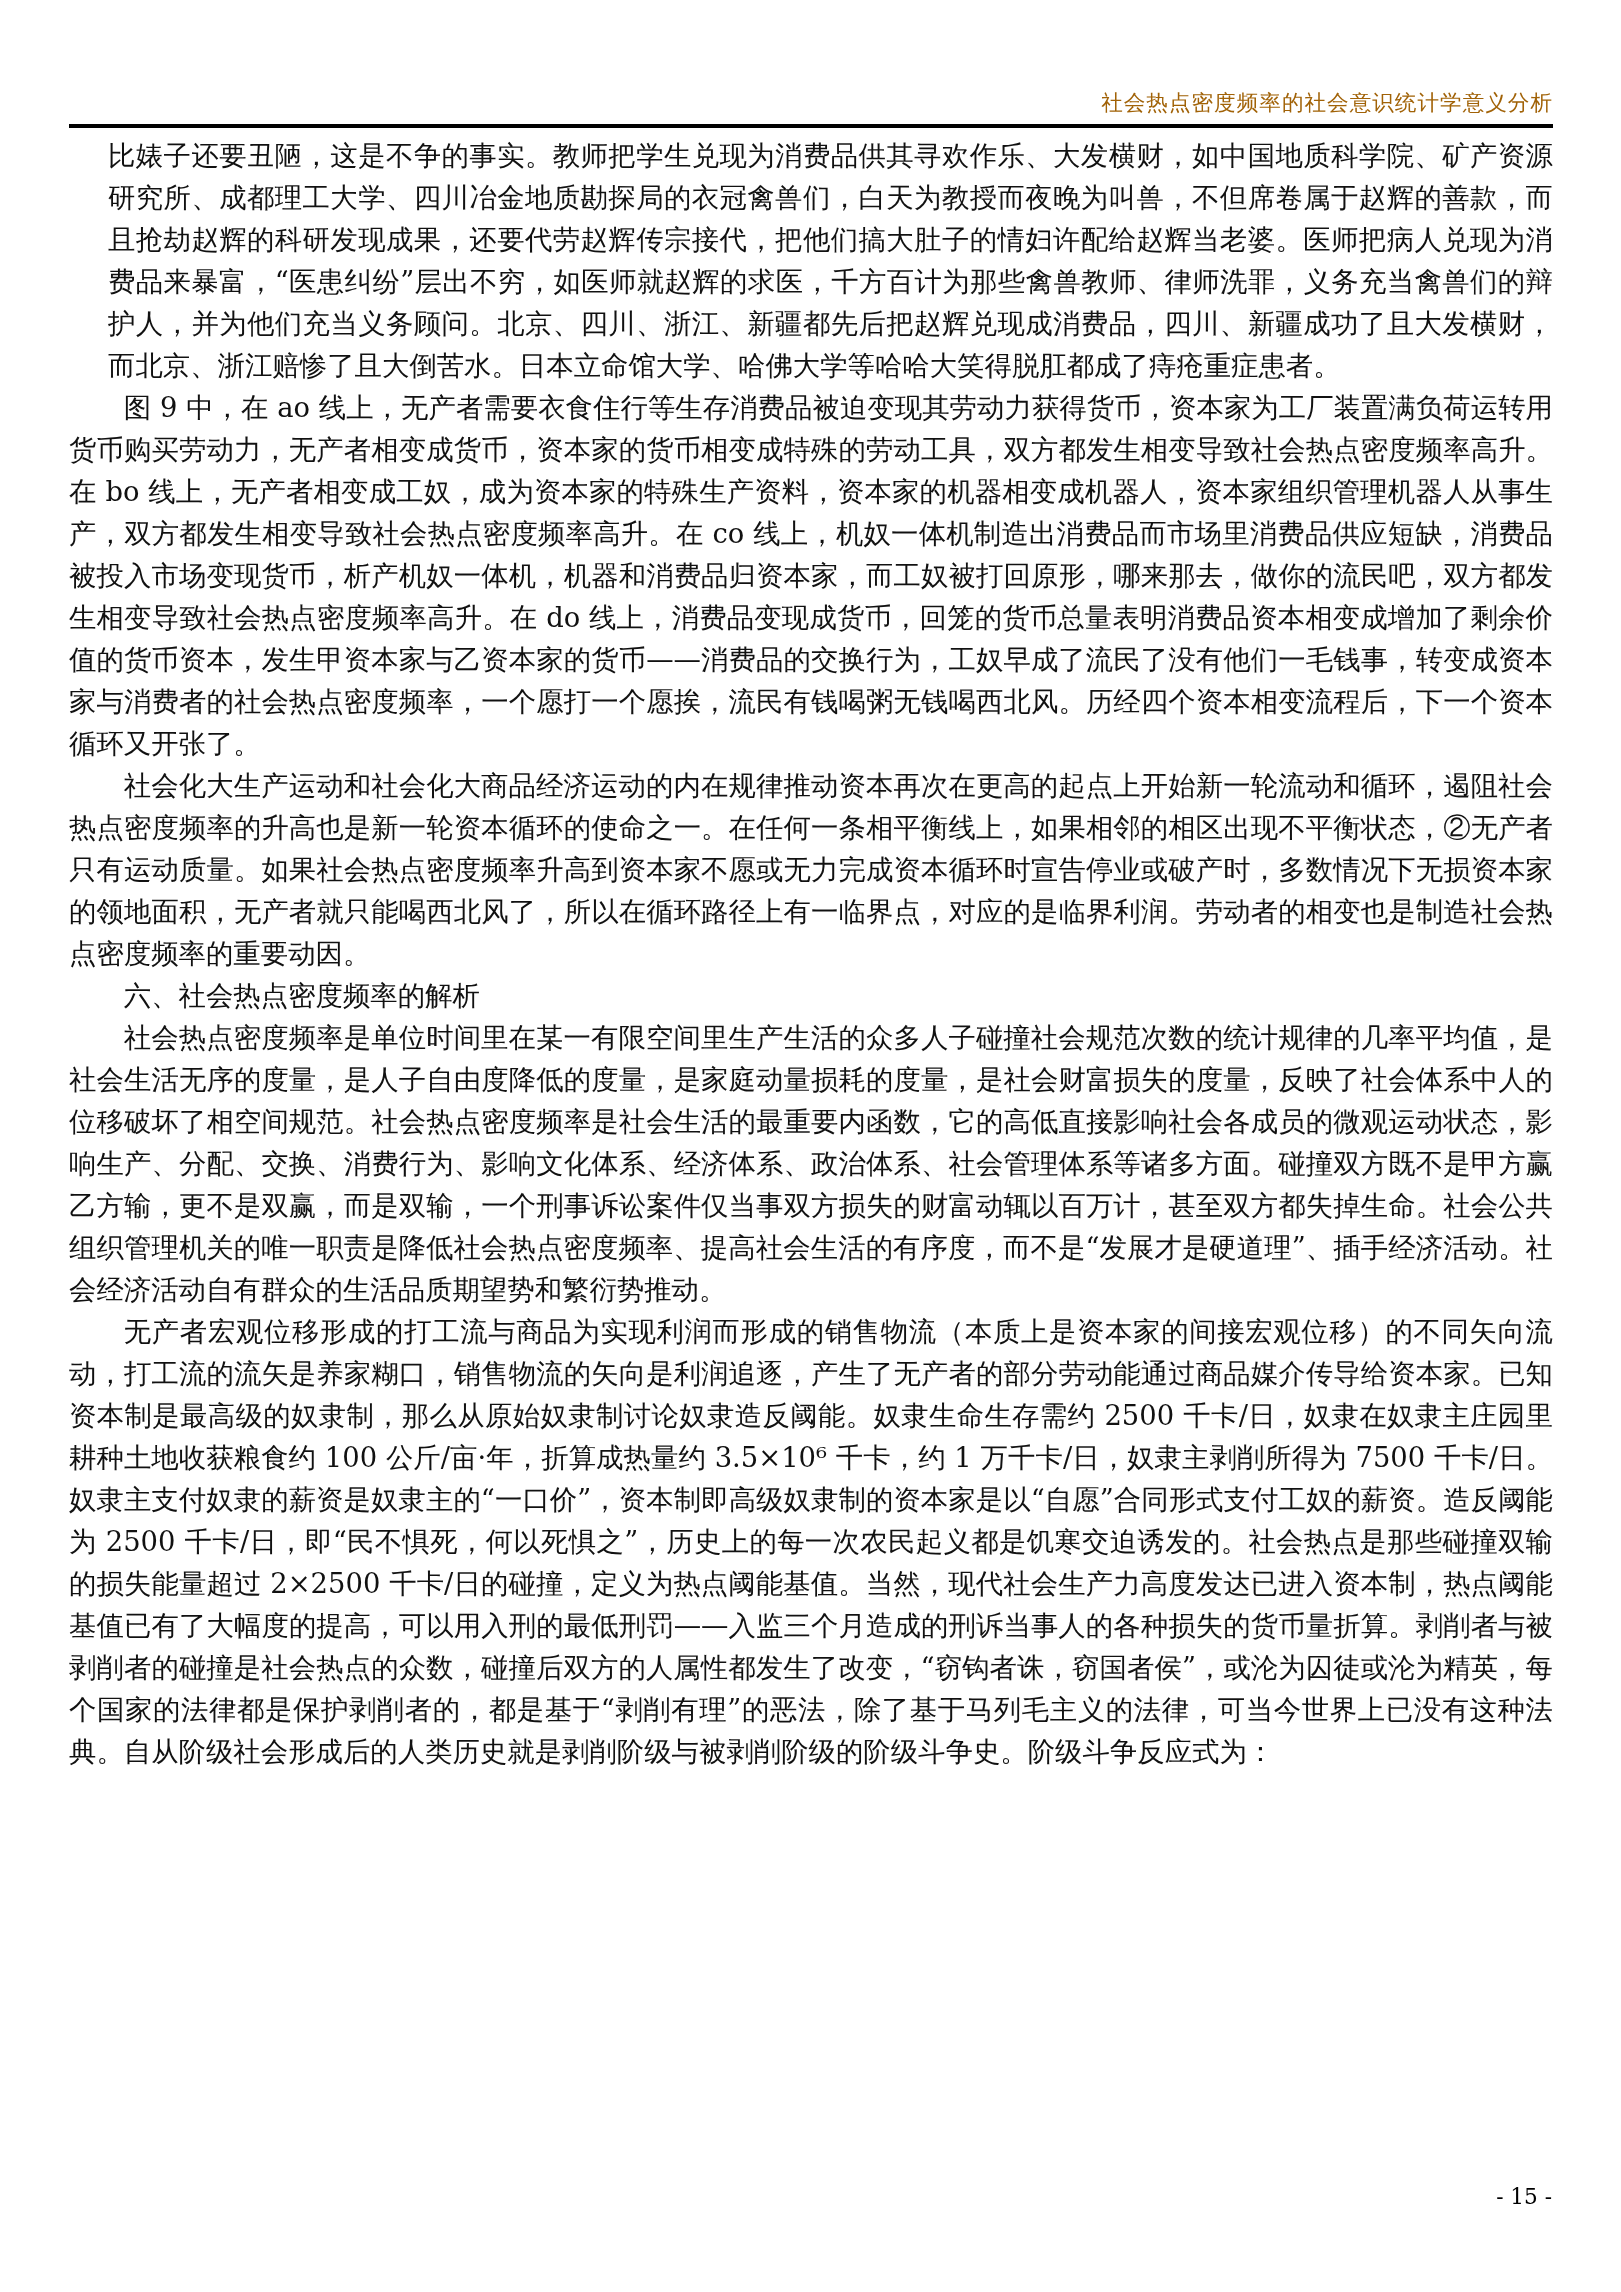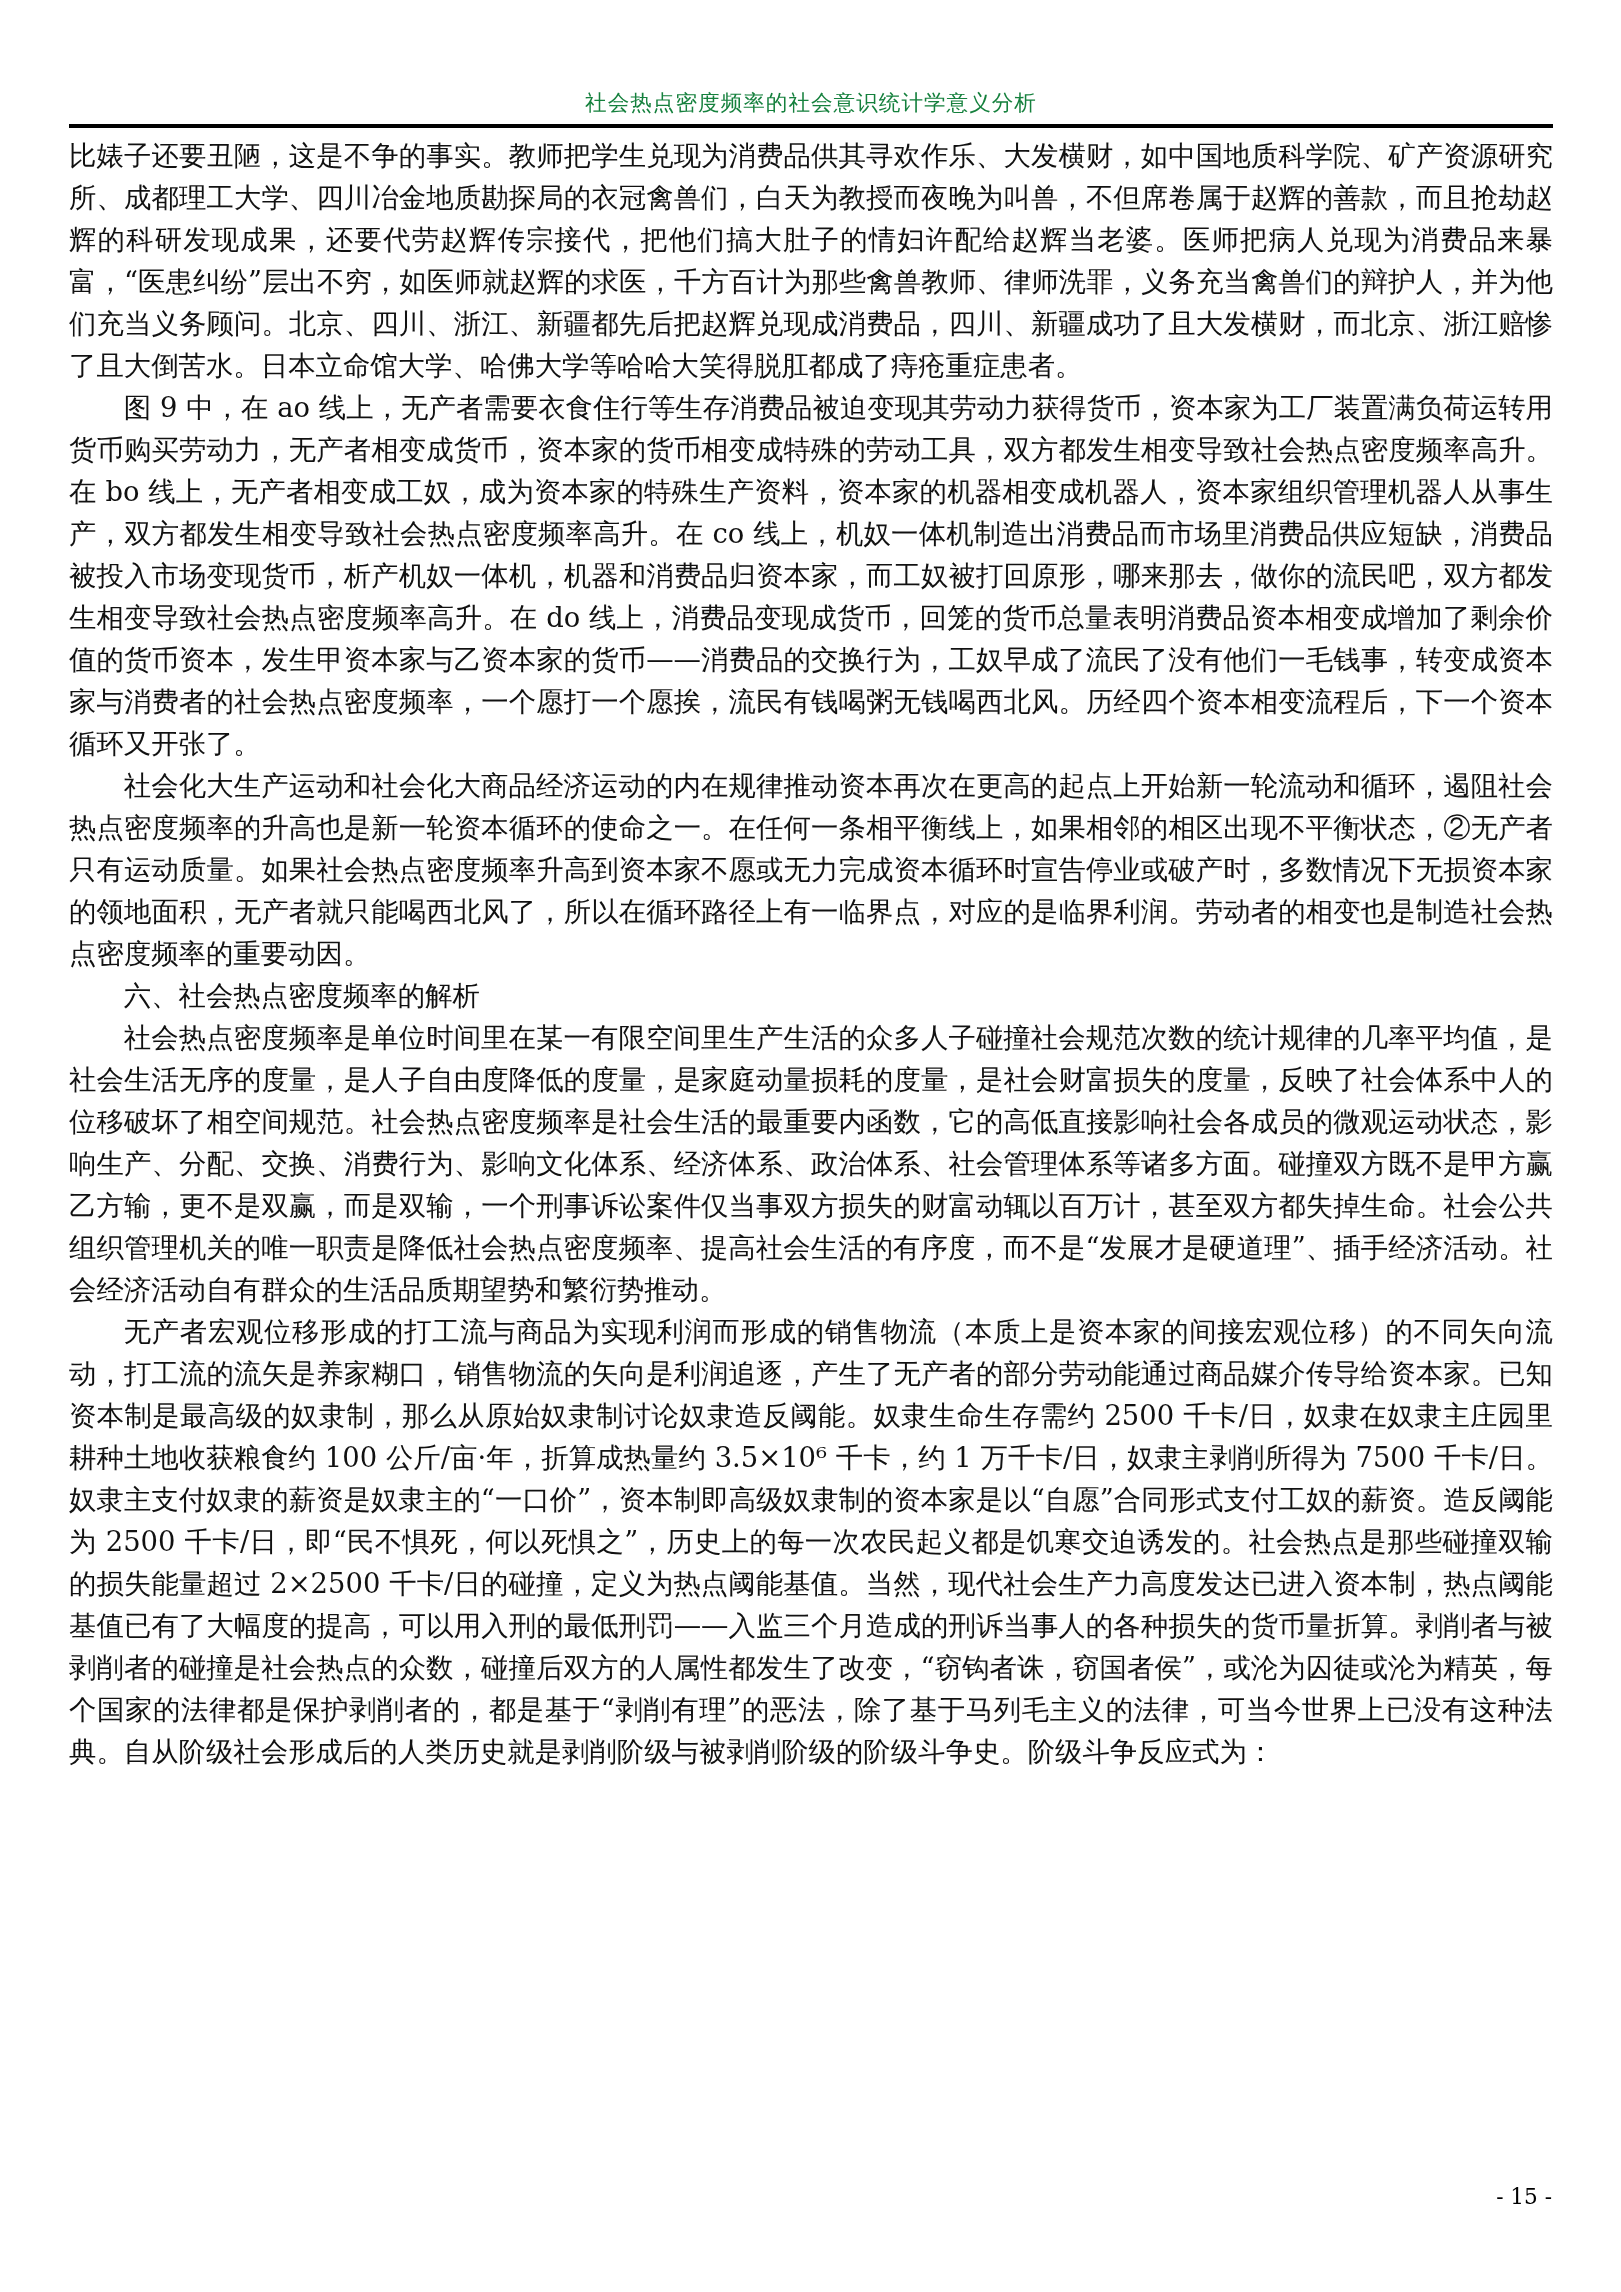--- a/index.html
+++ b/index.html
@@ -8,43 +8,43 @@
     background: #ffffff;
     font-family: "DejaVu Serif", serif;
     color: #161616;
     position: relative;
     -webkit-font-smoothing: antialiased;
   }
   .page { position: absolute; inset: 0; width: 1621px; height: 2293px; background: #fff; }
   .header-title {
     position: absolute;
     top: 88px; left: 69px; width: 1484px;
-    text-align: center;
+    text-align: right;
     font-size: 21.6px;
     letter-spacing: 1px;
-    color: #15803d;
+    color: #a16207;
   }
   .header-rule {
     position: absolute;
     top: 124px; left: 69px; width: 1484px; height: 3.9px;
     background: #000;
   }
   .body-text {
     position: absolute;
     top: 135px; left: 69px; width: 1484px;
     font-size: 27.4px;
     line-height: 42px;
     text-align: justify;
     color: #111;
   }
   .body-text p.para {
     margin: 0;
     text-indent: 2em;
   }
-  .body-text p.para.no-indent { text-indent: 0; }
+  .body-text p.para.no-indent { text-indent: 0; margin-left: 39px; }
   .page-number {
     position: absolute;
     top: 2184px; right: 69px;
     font-size: 21.6px;
     color: #000000;
   }
 </style>
 </head>
 <body>
 

